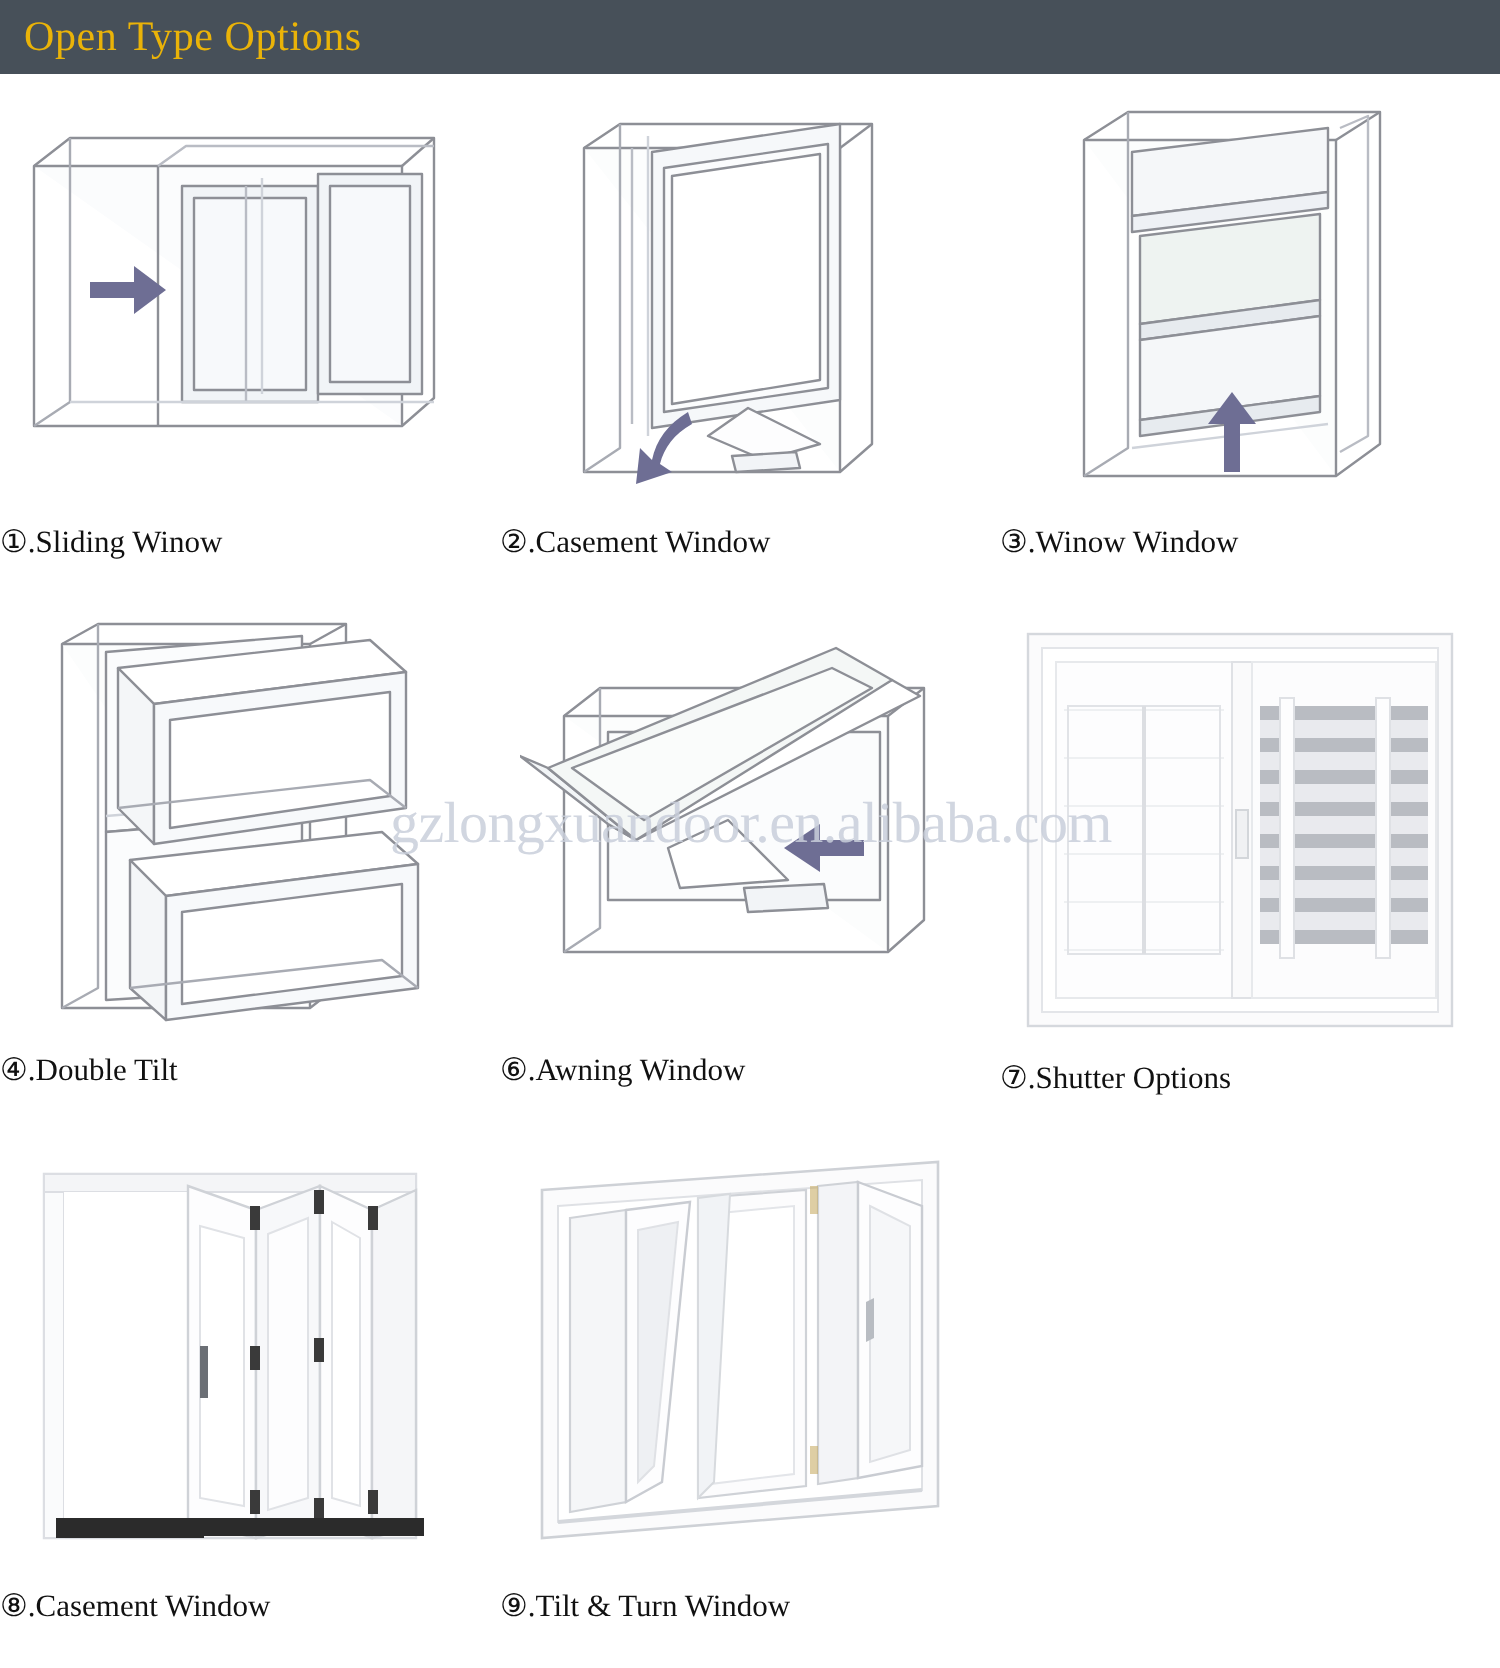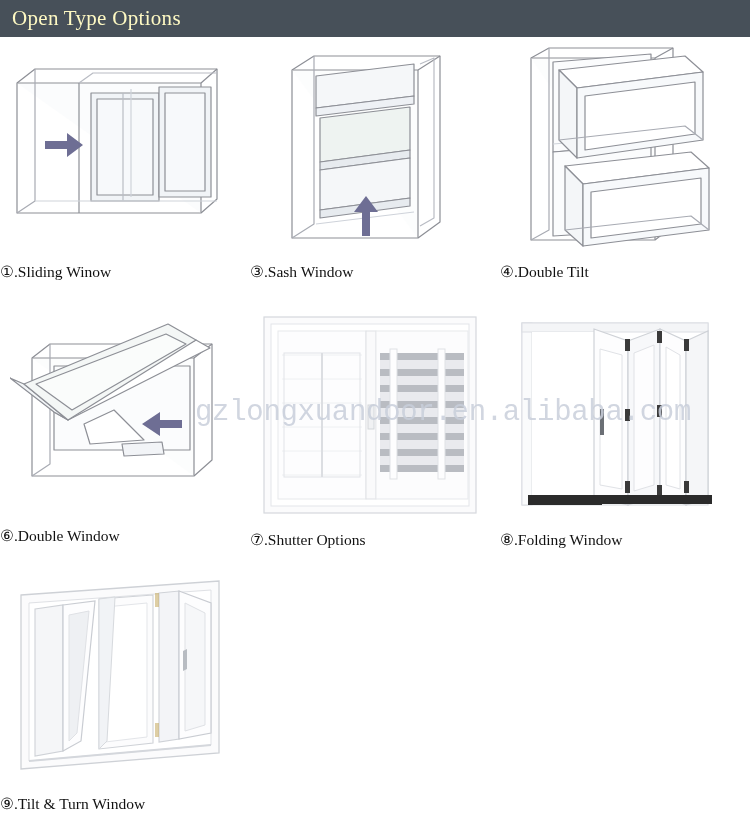--- a/index.html
+++ b/index.html
@@ -22,21 +22,21 @@
     top: 0;
     width: 750px;
     height: 37px;
     background: #475059;
   }
   .header-title {
     position: absolute;
     left: 12px;
     top: 6px;
     font-size: 21px;
-    color: #fef9c3;
+    color: #eab308;
     letter-spacing: .3px;
     white-space: nowrap;
   }
 
   
   .grid {
     position: absolute;
     left: 0;
     top: 40px;
     width: 750px;
@@ -69,21 +69,21 @@
     margin-top: 2px;
   }
   .cell.r3 .caption { margin-top: 6px; }
 
   
   .watermark {
     position: absolute;
     left: 195px;
     top: 396px;
     width: 355px;
-    font-family: Liberation Mono, monospace;
+    font-family: Liberation Serif, serif;
     font-size: 29px;
     color: #c9cfdb;
     opacity: .85;
     white-space: nowrap;
     pointer-events: none;
     letter-spacing: -0.3px;
   }
 </style>
 </head>
 <body>
@@ -113,20 +113,43 @@
           <path d="M30 150 L212 150" stroke="#cfd3da"></path>
         </g>
         <g fill="#6e6e94">
           <path d="M40 90 L62 90 L62 82 L78 94 L62 106 L62 98 L40 98 Z"></path>
         </g>
       </svg>
     </div>
     <div class="caption">①.Sliding Winow</div>
   </div>
 
+  <div class="cell r1">
+    <div class="art">
+      <svg width="200" height="210" viewBox="0 0 200 210">
+        <g fill="none" stroke="#8d8f96" stroke-width="1.2" stroke-linejoin="round">
+          <path d="M22 28 L40 16 L166 16 L166 176 L150 190 L22 190 Z" fill="#ffffff"></path>
+          <path d="M22 28 L150 28 L150 190" fill="#fcfdfd"></path>
+          <path d="M150 28 L166 16"></path>
+          <path d="M40 16 L40 178 L22 190" stroke="#a8abb3"></path>
+          <path d="M46 28 L46 166" stroke="#b9bcc4"></path>
+          <path d="M54 22 L54 172" stroke="#cfd3da"></path>
+          <path d="M56 30 L150 16 L150 154 L56 168 Z" fill="#f6f8fa"></path>
+          <path d="M62 38 L144 26 L144 148 L62 160 Z" fill="#fbfcfd"></path>
+          <path d="M66 42 L140 31 L140 144 L66 156 Z" fill="#ffffff"></path>
+          <path d="M84 172 L104 158 L140 176 L112 184 Z" fill="#fdfdfe"></path>
+          <path d="M96 182 L128 180 L130 188 L98 190 Z" fill="#f2f4f7"></path>
+        </g>
+        <g fill="#6e6e94" stroke="none">
+          <path d="M74 160 C64 166 58 174 56 184 L50 178 L48 196 L66 190 L60 186 C62 178 67 171 76 166 Z"></path>
+        </g>
+      </svg>
+    </div>
+    <div class="caption">②.Casement Window</div>
+  </div>
 
   <div class="cell r1">
     <div class="art">
       <svg width="200" height="210" viewBox="0 0 200 210">
         <g fill="none" stroke="#8d8f96" stroke-width="1.2" stroke-linejoin="round">
           <path d="M22 24 L44 10 L170 10 L170 176 L148 192 L22 192 Z" fill="#ffffff"></path>
           <path d="M22 24 L148 24 L148 192" fill="#fcfdfd"></path>
           <path d="M148 24 L170 10"></path>
           <path d="M44 10 L44 178 L22 192" stroke="#a8abb3"></path>
           <path d="M46 30 L144 18 L144 50 L46 62 Z" fill="#f5f7f9"></path>
@@ -136,21 +159,21 @@
           <path d="M50 124 L140 112 L140 152 L50 164 Z" fill="#f5f7f9"></path>
           <path d="M50 164 L140 152 L140 160 L50 172 Z" fill="#e7ebef"></path>
           <path d="M150 18 L164 12 L164 172 L150 180" stroke="#b9bcc4"></path>
           <path d="M46 178 L144 166" stroke="#cfd3da"></path>
         </g>
         <g fill="#6e6e94">
           <path d="M92 190 L92 166 L84 166 L96 150 L108 166 L100 166 L100 190 Z"></path>
         </g>
       </svg>
     </div>
-    <div class="caption">③.Sash Window</div>
+    <div class="caption">③.Winow Window</div>
   </div>
 
   <div class="cell r2">
     <div class="art">
       <svg width="210" height="215" viewBox="0 0 210 215">
         <g fill="none" stroke="#8d8f96" stroke-width="1.2" stroke-linejoin="round">
           <path d="M16 14 L34 4 L158 4 L158 182 L140 196 L16 196 Z" fill="#ffffff"></path>
           <path d="M16 14 L140 14 L140 196" fill="#fcfdfd"></path>
           <path d="M140 14 L158 4"></path>
           <path d="M34 4 L34 186 L16 196" stroke="#a8abb3"></path>
@@ -192,21 +215,21 @@
           <path d="M26 64 L156 14 L176 24 L62 90 Z" fill="#fafcfb"></path>
 
           <path d="M74 104 L104 90 L134 120 L80 124 Z" fill="#ffffff"></path>
           <path d="M112 124 L152 122 L154 134 L114 136 Z" fill="#f2f4f7"></path>
         </g>
         <g fill="#6e6e94">
           <path d="M172 100 L150 100 L150 92 L132 104 L150 116 L150 108 L172 108 Z"></path>
         </g>
       </svg>
     </div>
-    <div class="caption">⑥.Double Window</div>
+    <div class="caption">⑥.Awning Window</div>
   </div>
 
   <div class="cell r3">
     <div class="art">
       <svg width="232" height="212" viewBox="0 0 232 212">
         <rect x="10" y="8" width="212" height="196" fill="#fbfbfc" stroke="#d5d8dd" stroke-width="1.2"></rect>
         <rect x="17" y="15" width="198" height="182" fill="#ffffff" stroke="#e3e5e9" stroke-width="1"></rect>
 
         <rect x="24" y="22" width="88" height="168" fill="#fdfdfe" stroke="#e7e9ec" stroke-width="1"></rect>
         <g stroke="#eef0f2" stroke-width="1">
@@ -277,21 +300,21 @@
           <rect x="149" y="96" width="5" height="12"></rect>
           <rect x="149" y="176" width="5" height="12"></rect>
           <rect x="176" y="30" width="5" height="12"></rect>
           <rect x="176" y="172" width="5" height="12"></rect>
         </g>
 
         <rect x="92" y="100" width="4" height="26" fill="#6b6f75"></rect>
         <rect x="84" y="186" width="120" height="9" fill="#2b2b2b"></rect>
       </svg>
     </div>
-    <div class="caption">⑧.Folding Window</div>
+    <div class="caption">⑧.Casement Window</div>
   </div>
 
   <div class="cell r3">
     <div class="art">
       <svg width="234" height="212" viewBox="0 0 234 212">
 
         <path d="M18 22 L216 8 L216 180 L18 196 Z" fill="#fbfbfc" stroke="#ced1d6" stroke-width="1.3"></path>
         <path d="M26 30 L208 17 L208 172 L26 188 Z" fill="#ffffff" stroke="#dfe1e5" stroke-width="1"></path>
 
         <path d="M32 36 L60 32 L60 178 L32 183 Z" fill="#f5f6f8" stroke="#cfd2d7" stroke-width="1.1"></path>

